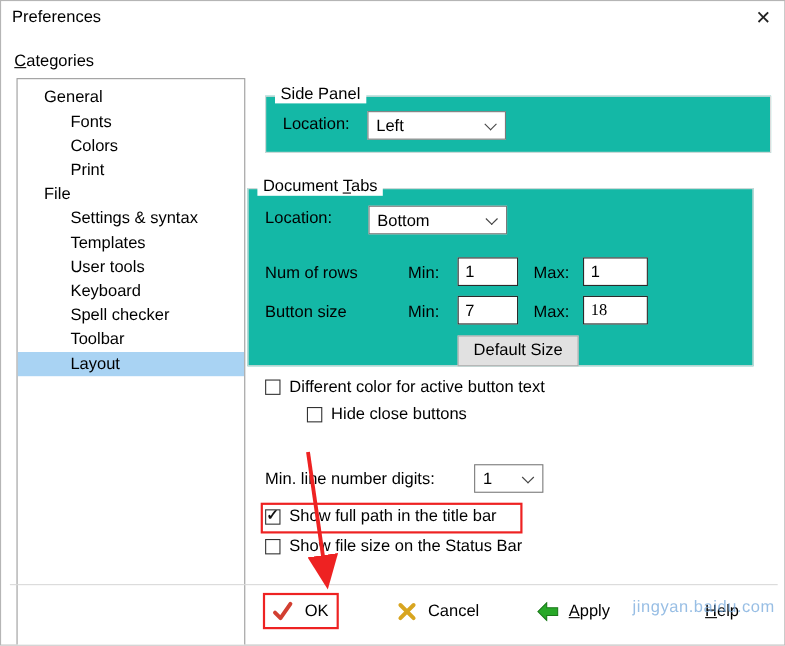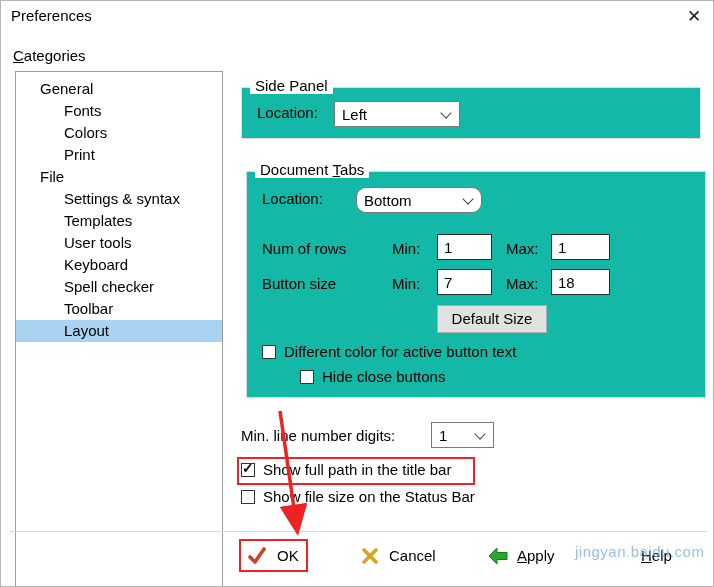--- a/index.html
+++ b/index.html
@@ -22,21 +22,21 @@
   #cat-list { left:14px; top:70px; width:208px; height:560px; border:1px solid #9c9c9c; background:#fff; padding-top:6px; overflow:hidden; }
   .cat-item { height:22px; line-height:22px; cursor:default; }
   .lvl0 { padding-left:24px; }
   .lvl1 { padding-left:48px; }
   .cat-item.selected { background:#a9d3f3; }
 
   
   .groupbox { border:1px solid #dcdcdc; background:#14b8a6; }
   .gb-title { position:absolute; top:-11px; left:8px; background:#fff; padding:0 5px; }
   #gb-sidepanel { left:240px; top:86px; width:460px; height:52px; }
-  #gb-doctabs  { left:245px; top:170px; width:460px; height:227px; }
+  #gb-doctabs  { left:224px; top:170px; width:460px; height:162px; }
 
   .label { line-height:22px; }
 
   
   .combo { border:1px solid #7a7a7a; background:#fff; display:flex; align-items:center; cursor:default; }
   .combo .val { padding-left:7px; flex:1 1 auto; }
   .combo .chev { width:8px; height:8px; border-right:1.6px solid #444; border-bottom:1.6px solid #444; transform:rotate(45deg); margin-right:9px; margin-top:-3px; flex:0 0 auto; }
 
   
   .tin { border:1px solid #2b2b2b; background:#fff; font-family:"Liberation Sans", sans-serif; font-size:15px; padding-left:6px; }
@@ -88,36 +88,36 @@
     <div class="abs combo" style="left:92px; top:13px; width:126px; height:26px;">
       <span class="val">Left</span>
       <span class="chev"></span>
     </div>
   </div>
 
   <div id="gb-doctabs" class="abs groupbox">
     <div class="gb-title"><span>Document</span> <span class="ak">Tabs</span></div>
 
     <div class="abs label" style="left:15px; top:16px;">Location:</div>
-    <div class="abs combo" style="left:109px; top:15px; width:126px; height:26px;border-radius:10px;">
+    <div class="abs combo" style="left:109px; top:15px; width:126px; height:26px;">
       <span class="val">Bottom</span>
       <span class="chev"></span>
     </div>
 
     <div class="abs label" style="left:15px; top:66px;">Num of rows</div>
     <div class="abs label" style="left:145px; top:66px;">Min:</div>
     <input class="abs tin" style="left: 190px; top: 62px; width: 55px; height: 26px;" value="1">
     <div class="abs label" style="left:259px; top:66px;">Max:</div>
     <input class="abs tin" style="left: 304px; top: 62px; width: 59px; height: 26px;" value="1">
 
     <div class="abs label" style="left:15px; top:101px;">Button size</div>
     <div class="abs label" style="left:145px; top:101px;">Min:</div>
     <input class="abs tin" style="left: 190px; top: 97px; width: 55px; height: 26px;" value="7">
     <div class="abs label" style="left:259px; top:101px;">Max:</div>
-    <input class="abs tin" style="left: 304px; top: 97px; width: 59px; height: 26px;" value="18">
+    <input class="abs tin" style="left: 304px; top: 97px; width: 59px; height: 26px; font-family: Liberation Serif, serif;" value="18">
 
     <div class="abs pushbtn" style="left:190px; top:133px; width:110px; height:28px; line-height:26px;">Default Size</div>
 
     <div class="abs cbrow" style="left:15px; top:171px;">
       <span class="cb"></span>
       <span>Different color for active button text</span>
     </div>
     <div class="abs cbrow" style="left:15px; top:196px;padding-left:38px;">
       <span class="cb"></span>
       <span>Hide close buttons</span>

